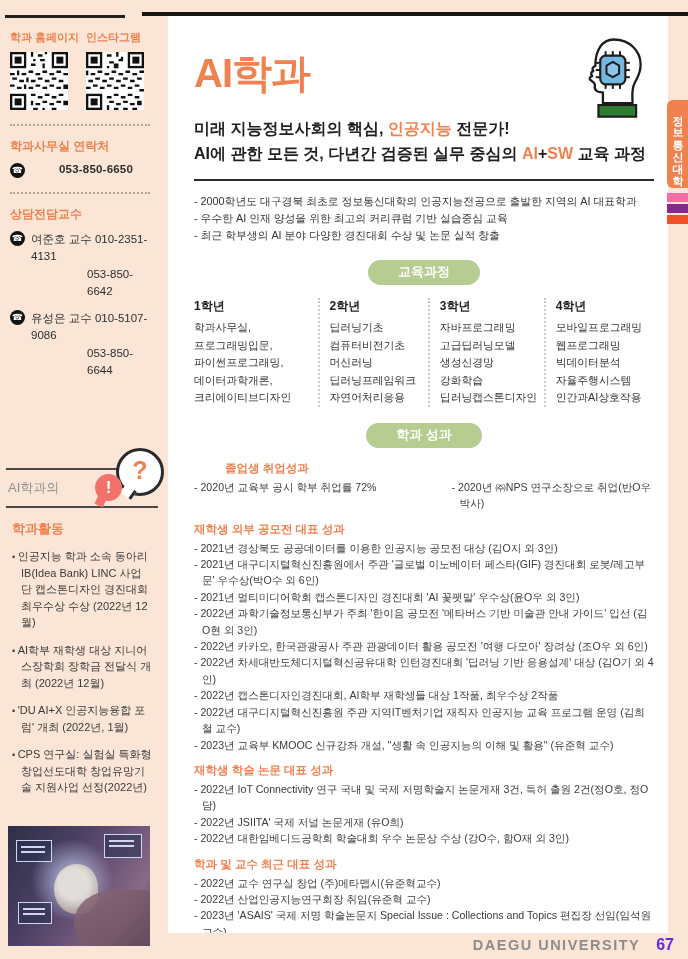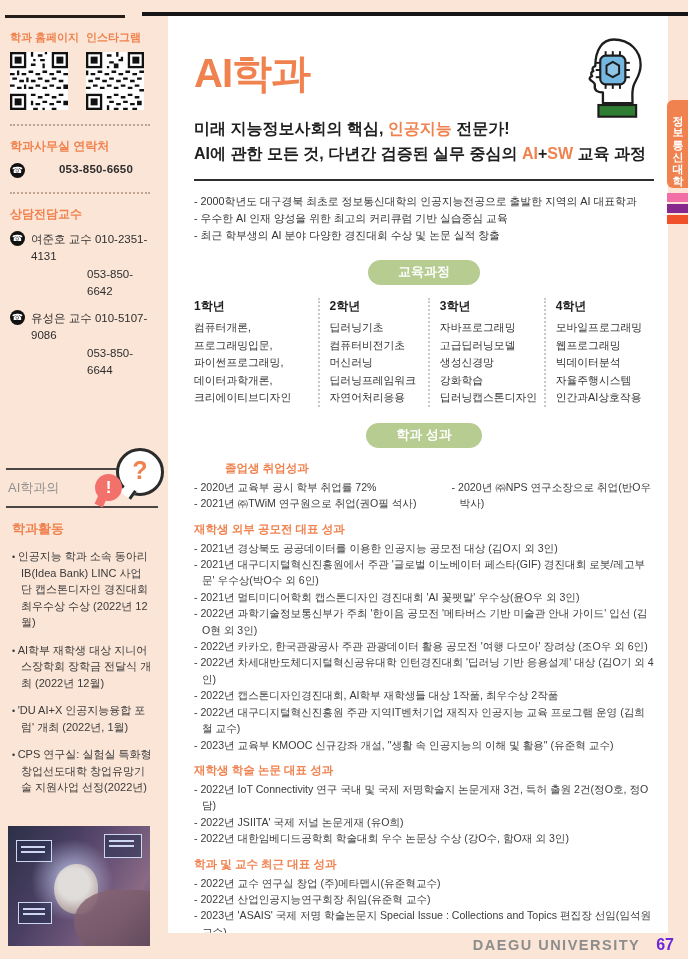--- a/index.html
+++ b/index.html
@@ -255,21 +255,21 @@
 
   <div class="section-row">
     <div class="dline"></div>
     <div class="pill">교육과정</div>
     <div class="dline"></div>
   </div>
 
   <div class="curr-grid">
     <div class="curr-col">
       <div class="curr-year">1학년</div>
-      <div class="curr-course">컴퓨터개론,</div>
+      <div class="curr-course">학과사무실,</div>
       <div class="curr-course">프로그래밍입문,</div>
       <div class="curr-course">파이썬프로그래밍,</div>
       <div class="curr-course">데이터과학개론,</div>
       <div class="curr-course">크리에이티브디자인</div>
     </div>
     <div class="curr-col">
       <div class="curr-year">2학년</div>
       <div class="curr-course">딥러닝기초</div>
       <div class="curr-course">컴퓨터비전기초</div>
       <div class="curr-course">머신러닝</div>
@@ -297,21 +297,20 @@
   <div class="section-row">
     <div class="dline"></div>
     <div class="pill">학과 성과</div>
     <div class="dline"></div>
   </div>
 
   <div class="subhead" style="margin-top:2px;margin-left:31px;">졸업생 취업성과</div>
   <div class="emp-cols">
     <div class="emp-col1">
       <div class="item">- 2020년 교육부 공시 학부 취업률 72%</div>
-      <div class="item">- 2021년 ㈜TWiM 연구원으로 취업(권O필 석사)</div>
     </div>
     <div class="emp-col2">
       <div class="item">- 2020년 ㈜NPS 연구소장으로 취업(반O우 박사)</div>
     </div>
   </div>
 
   <div class="subhead">재학생 외부 공모전 대표 성과</div>
   <div class="item">- 2021년 경상북도 공공데이터를 이용한 인공지능 공모전 대상 (김O지 외 3인)</div>
   <div class="item">- 2021년 대구디지털혁신진흥원에서 주관 '글로벌 이노베이터 페스타(GIF) 경진대회 로봇/레고부문' 우수상(박O수 외 6인)</div>
   <div class="item">- 2021년 멀티미디어학회 캡스톤디자인 경진대회 'AI 꽃팻말' 우수상(윤O우 외 3인)</div>

